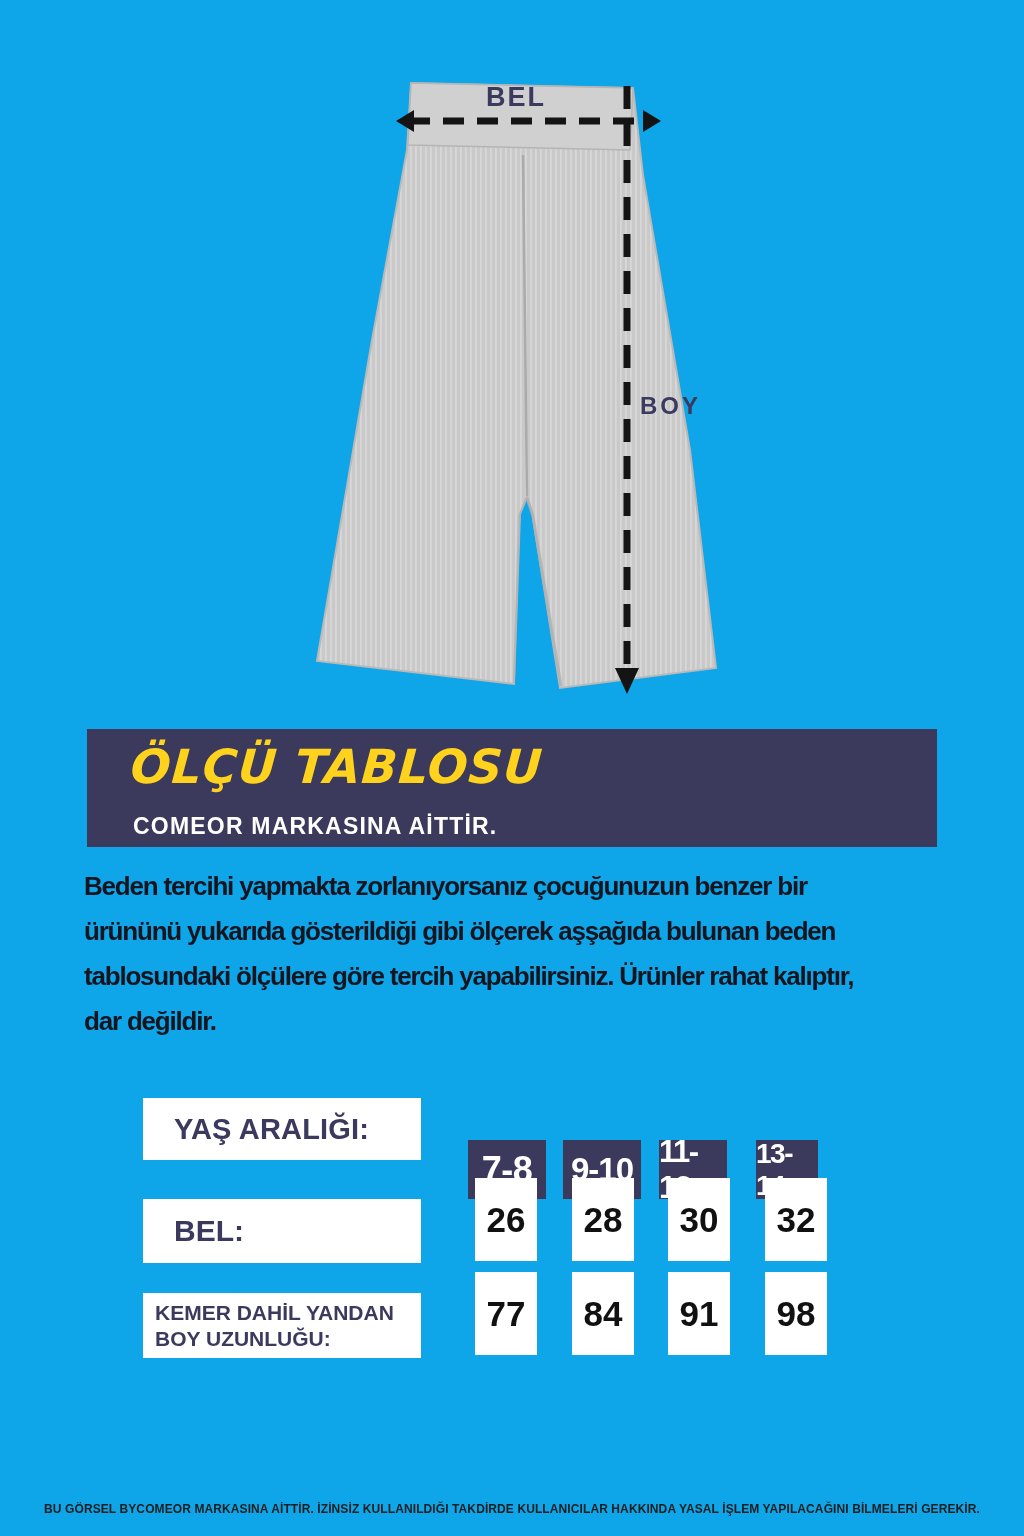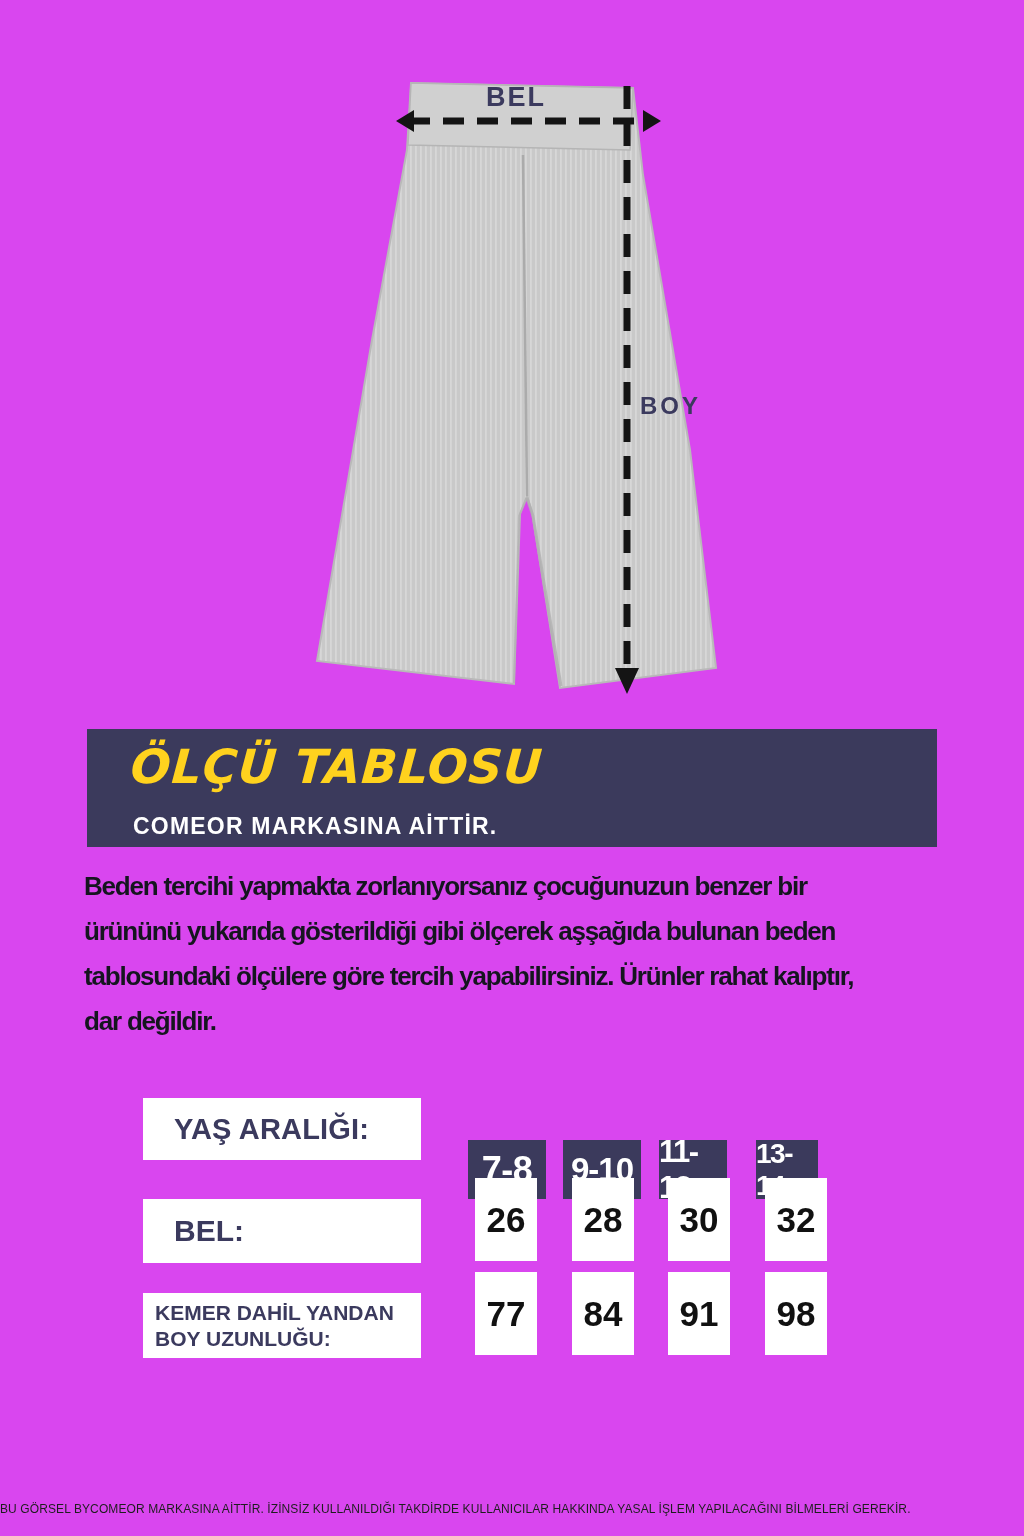--- a/index.html
+++ b/index.html
@@ -1,19 +1,19 @@
 <!DOCTYPE html>
 <html><head>
 <meta charset="utf-8">
 <style>
   html,body{margin:0;padding:0;background:#e8e8e8;}
   .canvas{
     position:relative;
     width:1024px;height:1536px;
-    background:#d946ef;
+    background:#0ea5e9;
     overflow:hidden;
     font-family:"Liberation Sans",sans-serif;
     margin:0 auto;
   }
   .pants-svg{position:absolute;left:0;top:0;width:1024px;height:1536px;}
   .measure-label{
     position:absolute;
     color:#3B3A5E;
     font-weight:800;
   }
@@ -65,21 +65,22 @@
   .r0c1{left:563px;width:78px;font-size:33px;letter-spacing:-1px;}
   .r0c2{left:659px;width:68px;font-size:31px;letter-spacing:-1.5px;}
   .r0c3{left:756px;width:62px;font-size:28px;letter-spacing:-1.5px;}
   .val.white{background:#FFFFFF;color:#111111;width:62px;height:83px;font-size:35px;}
   .row1{top:1178px;}
   .row2{top:1272px;}
   .c0{left:475px;} .c1{left:572px;} .c2{left:668px;} .c3{left:765px;}
 
   .footer{
     position:absolute;left:0;right:0;top:1502px;
-    font-size:12px;font-weight:400;color:#1E1E1E;letter-spacing:0.1px;
+    text-align:center;
+    font-size:12px;font-weight:700;color:#1E1E1E;letter-spacing:0.1px;
     white-space:nowrap;
   }
 </style>
 </head>
 <body>
 
 <div class="canvas">
 
   <svg class="pants-svg" viewBox="0 0 1024 1536">
     <defs>

